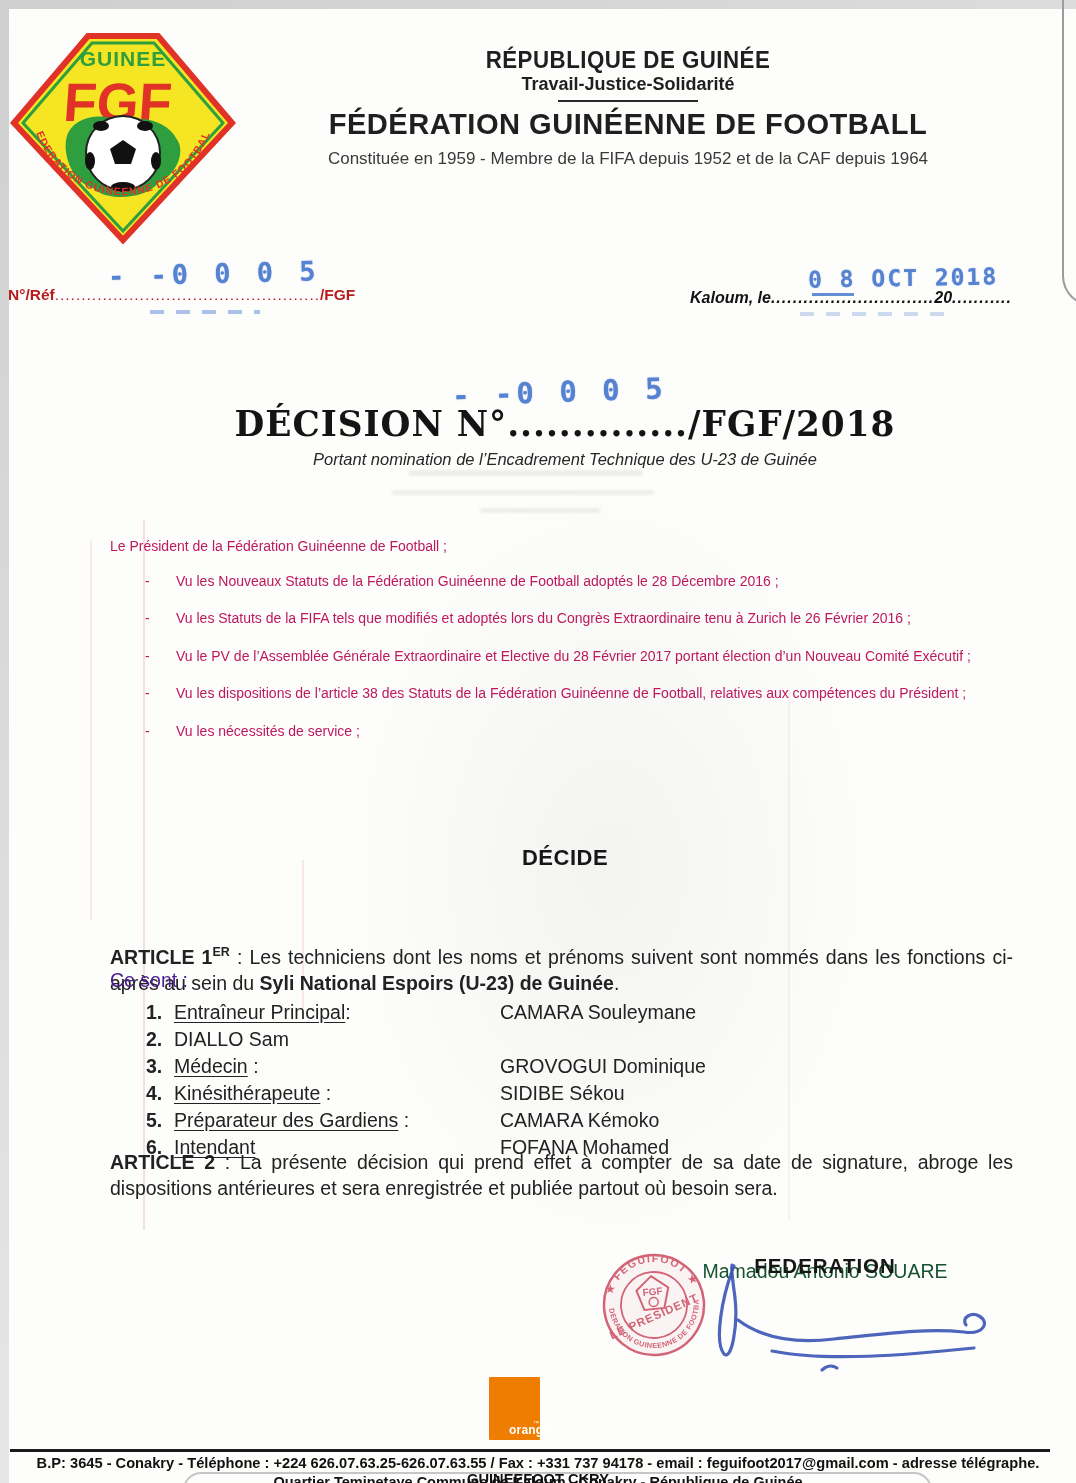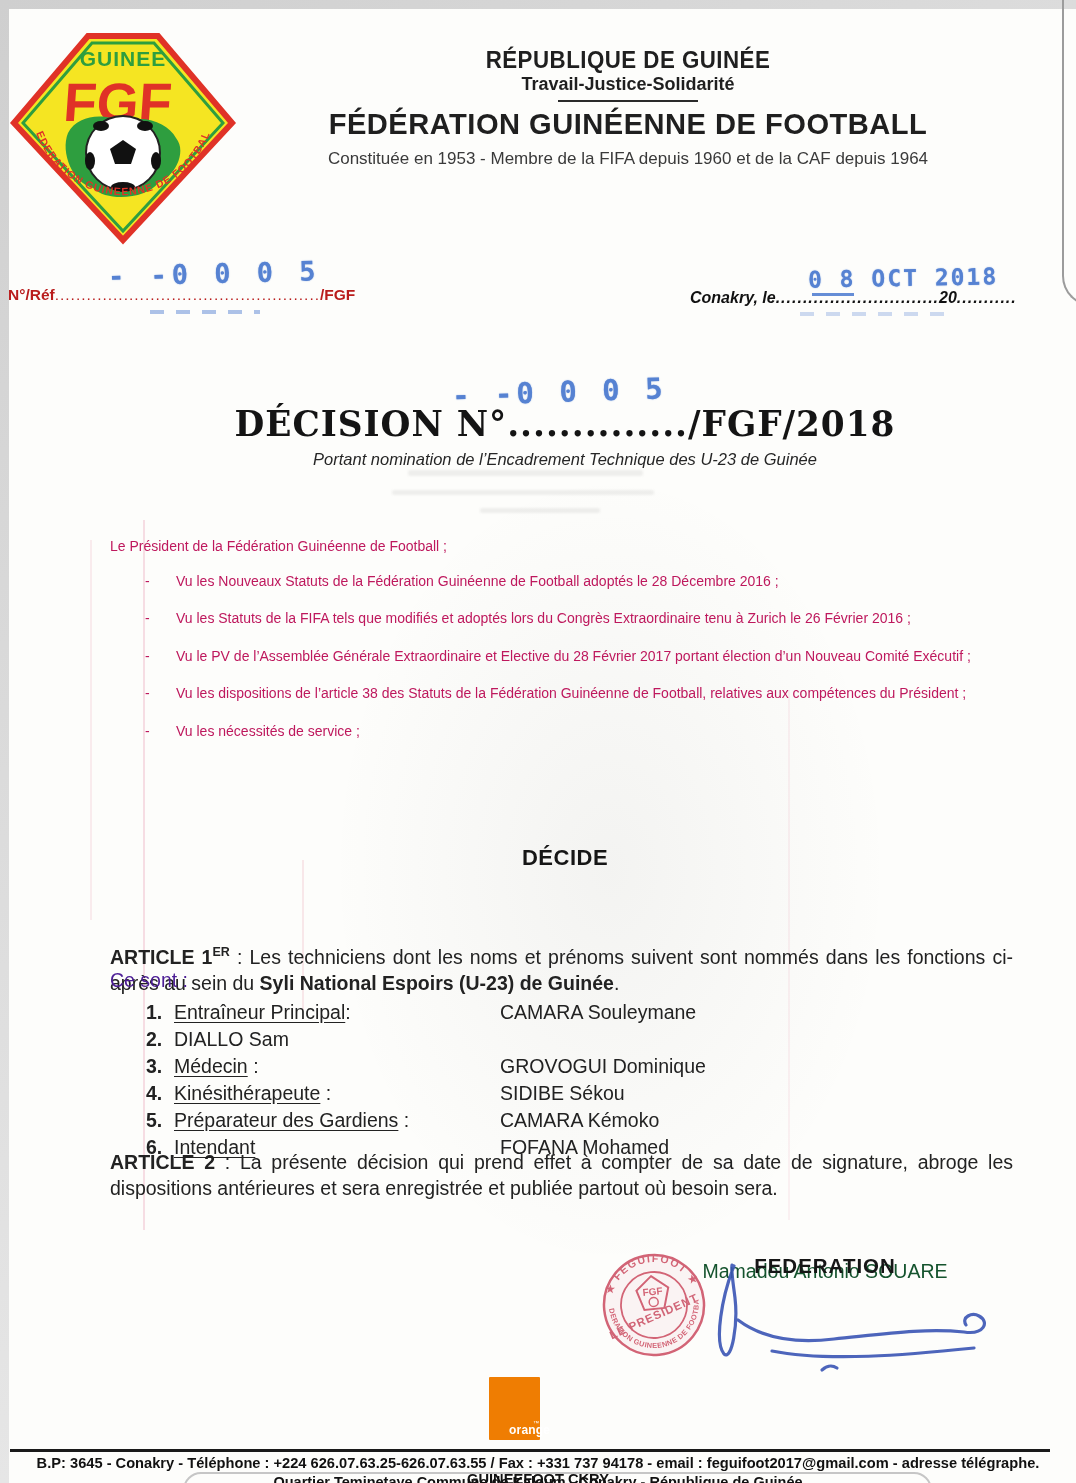--- a/index.html
+++ b/index.html
@@ -115,27 +115,27 @@
       </defs>
     <text font-family="Liberation Sans, sans-serif" font-size="10.5" font-weight="bold" fill="#e03227" letter-spacing="1">
       <textPath href="#ringArc" startOffset="50%" text-anchor="middle">FEDERATION GUINEENNE DE FOOTBALL</textPath>
     </text>
   </svg>
 
   <div class="abs hdr republic">RÉPUBLIQUE DE GUINÉE</div>
   <div class="abs hdr motto">Travail-Justice-Solidarité</div>
   <div class="abs motto-line"></div>
   <div class="abs hdr federation">FÉDÉRATION GUINÉENNE DE FOOTBALL</div>
-  <div class="abs hdr founding">Constituée en 1953 - Membre de la FIFA depuis 1960 et de la CAF depuis 1964</div>
+  <div class="abs hdr founding">Constituée en 1959 - Membre de la FIFA depuis 1952 et de la CAF depuis 1964</div>
 
   <div class="abs refline"><span class="lbl">N°/Réf</span><span class="dots">..................................................</span><span class="sfx">/FGF</span></div>
   <div class="abs stamp stamp1">- -0 0 0 5</div>
   <div class="abs ghost-dash" style="left:150px;top:310px;width:110px;"></div>
 
-  <div class="abs dateline"><span>Conakry, le</span><span class="dots">..............................</span><span>20</span><span class="dots">...........</span></div>
+  <div class="abs dateline"><span>Kaloum, le</span><span class="dots">..............................</span><span>20</span><span class="dots">...........</span></div>
   <div class="abs stamp stamp2">0 8 OCT 2018</div>
   <div class="abs stamp2-underline"></div>
   <div class="abs ghost-dash" style="left:800px;top:312px;width:150px;opacity:.6;"></div>
 
   <div class="abs dtitle"><span>DÉCISION N°</span><span>..............</span><span>/FGF/2018</span></div>
   <div class="abs stamp stamp3">- -0 0 0 5</div>
   <div class="abs dsub">Portant nomination de l’Encadrement Technique des U-23 de Guinée</div>
 
   <div class="abs bodyblock">
     <p class="intro">Le Président de la Fédération Guinéenne de Football ;</p>

